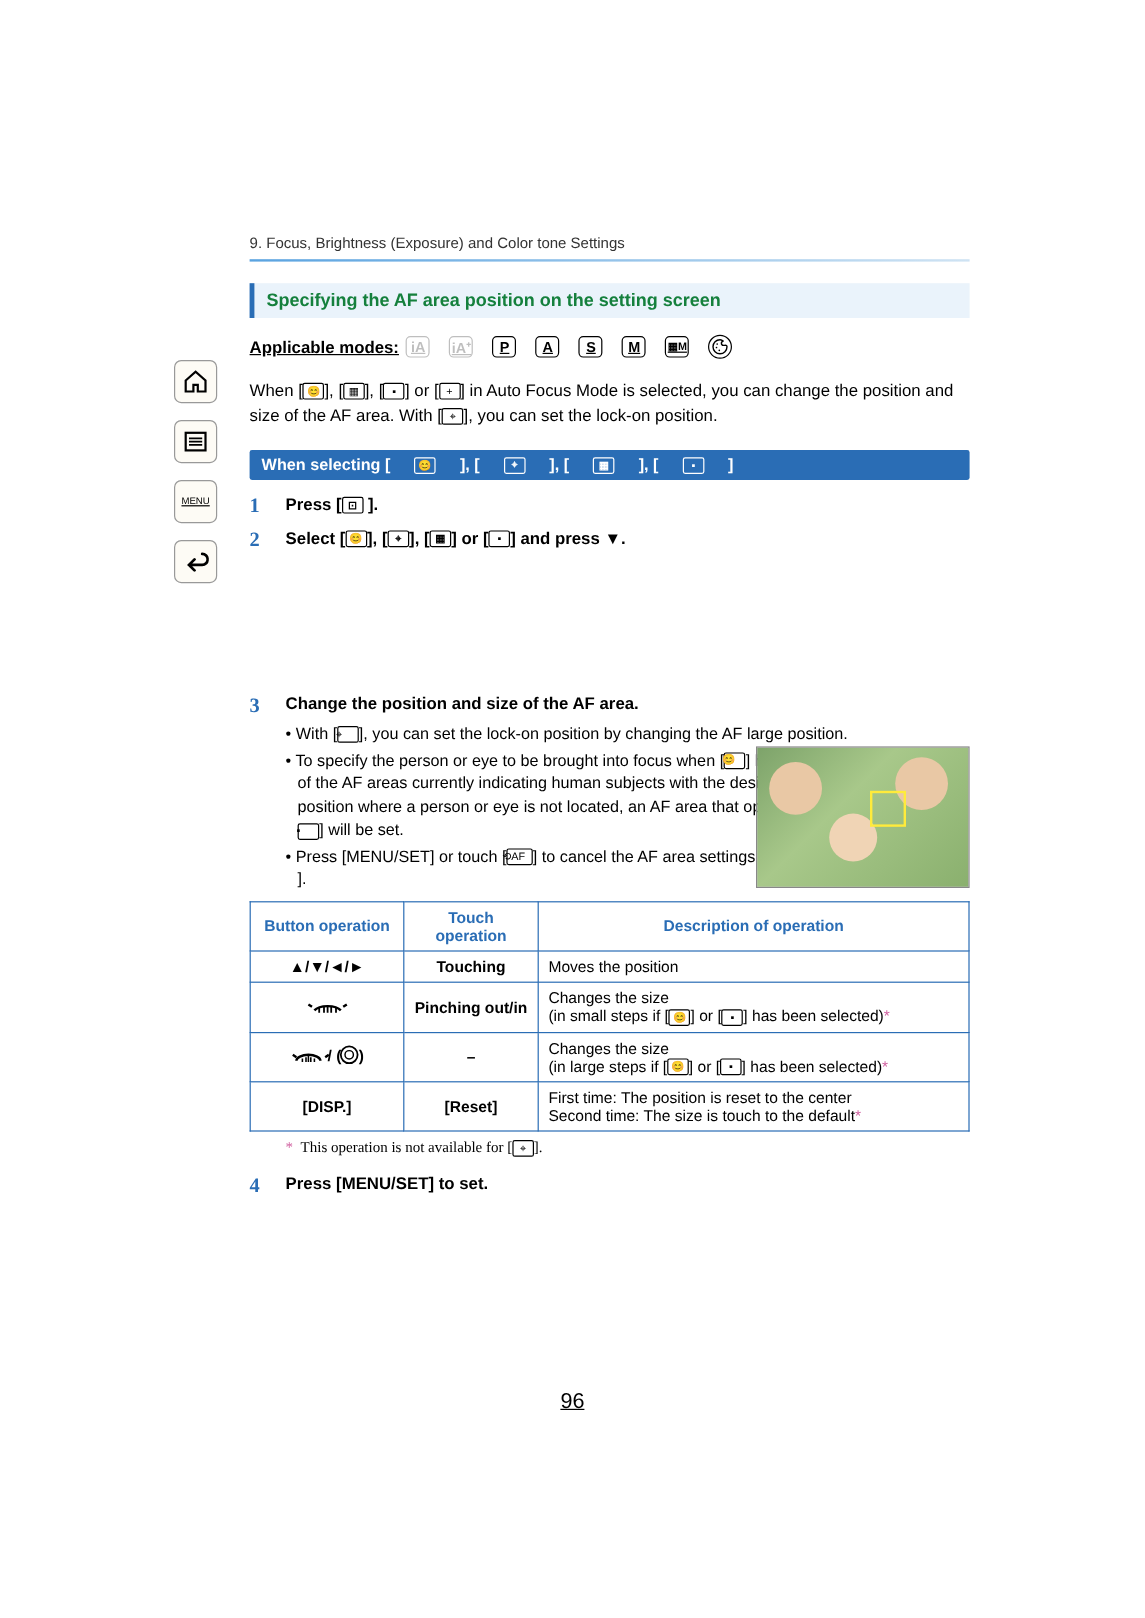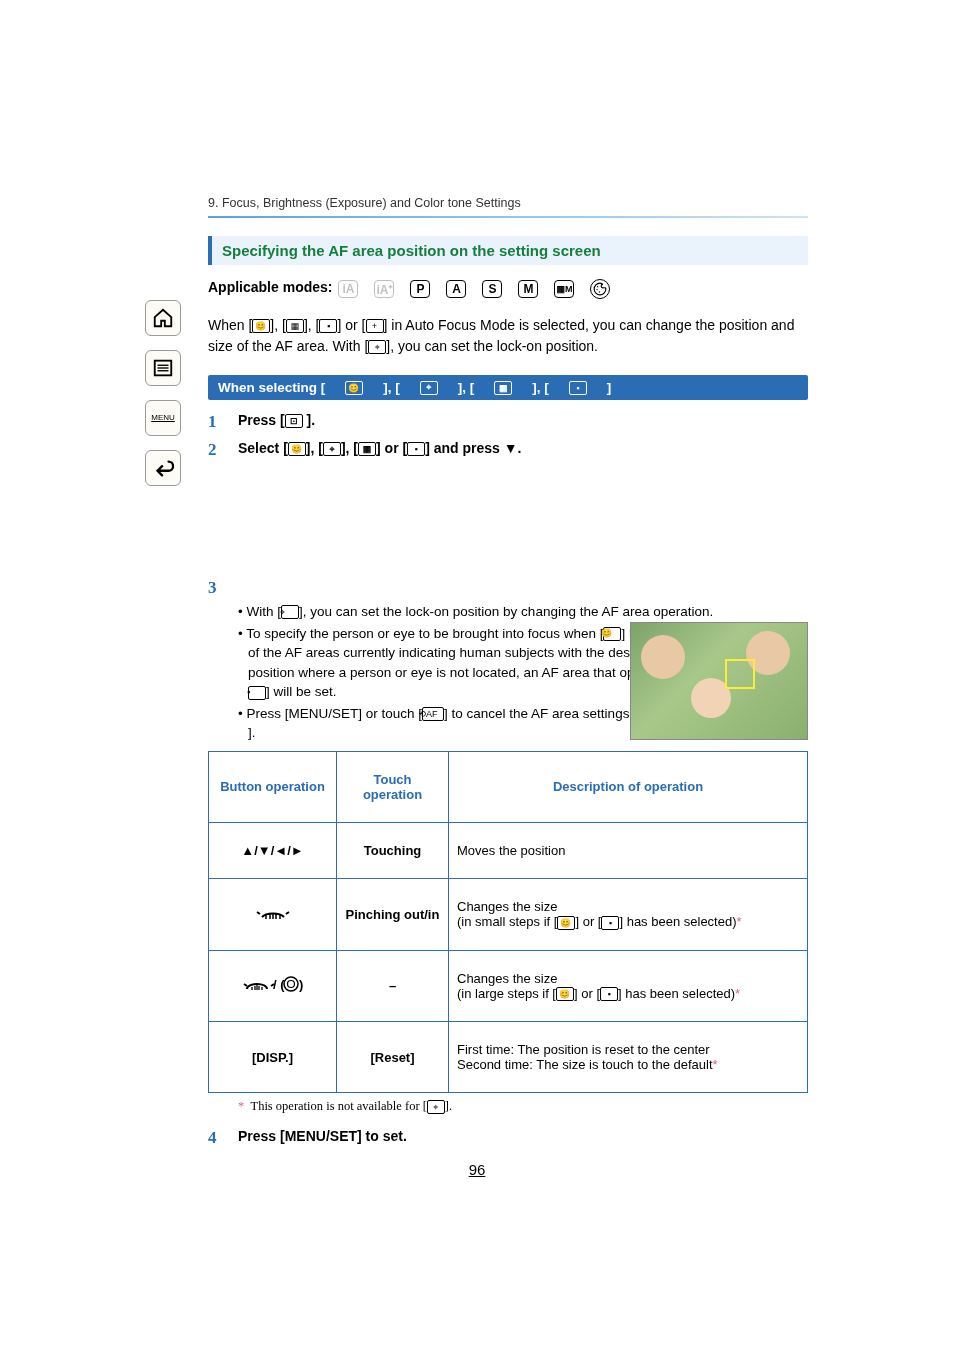--- a/index.html
+++ b/index.html
@@ -5,45 +5,45 @@
   * { margin:0; padding:0; box-sizing:border-box; }
   body { font-family: Arial, Helvetica, sans-serif; background:#fff; width:954px; height:1348px; position:relative; color:#000; font-size:14px; }
   .sidebar { position:absolute; left:145px; top:300px; width:40px; }
   .sidebar-icon { width:36px; height:36px; border:1px solid #999; border-radius:6px; background:#fdfbf5; margin-bottom:14px; display:flex; align-items:center; justify-content:center; }
   .sidebar-icon svg { width:22px; height:22px; }
   .menu-label { font-size:8px; text-align:center; text-decoration:underline; margin-top:-2px; }
   .content { position:absolute; left:208px; top:196px; width:600px; }
   .breadcrumb { font-size:12.5px; color:#333; margin-bottom:6px; }
   .breadcrumb-line { height:2px; background:linear-gradient(to right,#5aa3e0,#cfe3f3); margin-bottom:18px; }
   .section-bar { border-left:4px solid #2a6db5; background:#eaf3fb; padding:6px 10px; font-weight:bold; font-size:15px; color:#15803d; margin-bottom:14px; }
-  .applicable { font-weight:bold; font-size:14px; margin-bottom:10px; display:flex; gap:6px; }
+  .applicable { font-weight:bold; font-size:14px; margin-bottom:10px; display:flex; align-items:center; gap:6px;text-decoration:underline; }
   .mode-badges { display:inline-flex; gap:16px; align-items:center; }
   .mode-badge { display:inline-flex; align-items:center; justify-content:center; width:20px; height:18px; border:1.5px solid #000; border-radius:4px; font-weight:bold; font-size:12px; }
   .mode-badge.dim { opacity:0.25; }
   .mode-badge.circle { border-radius:50%; width:20px; height:20px; }
   .intro { font-size:14px; line-height:1.5; margin-bottom:18px;margin-top:16px; }
   .sub-bar { background:#2a6db5; color:#fff; font-weight:bold; font-size:13.5px; padding:5px 10px; border-radius:2px; margin-bottom:12px; display:flex; align-items:center;gap:20px; }
   .step-block { margin-bottom:8px; }
   .step-row { display:flex; gap:14px; }
   .step-num { font-family: Georgia, 'Times New Roman', serif; font-weight:bold; font-size:17px; color:#2a6db5; width:16px; flex-shrink:0; }
   .step-text { font-weight:bold; font-size:14px; }
   .photo { position:absolute; right:0; top:210px; width:178px; height:118px; background:linear-gradient(135deg,#7da36a 0%, #a8c88a 40%, #8ab06e 100%); border:1px solid #888; overflow:hidden; }
   .face-box { position:absolute; border:2px solid #ffeb3b; }
   .face-box.a { left:94px; top:36px; width:30px; height:30px; }
   .bullets { margin-left:30px; margin-top:4px; }
   .bullets li { font-size:13.5px; line-height:1.45; margin-bottom:2px; list-style:none; text-indent:-10px; padding-left:10px; }
   .bullets li::before { content:"• "; }
   .glyph { display:inline-flex; align-items:center; justify-content:center; min-width:18px; height:14px; border:1px solid #000; border-radius:2px; font-size:9px; vertical-align:middle; padding:0 1px; }
   table.ops { border-collapse:collapse; width:100%; margin-top:8px; margin-bottom:6px; }
-  table.ops th, table.ops td { border:1px solid #2a6db5; padding:20px 8px; font-size:13px; vertical-align:middle; }
+  table.ops th, table.ops td { border:1px solid #2a6db5; padding:5px 8px; font-size:13px; vertical-align:middle; }
   table.ops th { color:#2a6db5; font-weight:bold; text-align:center; }
   table.ops td.center { text-align:center; font-weight:bold; }
   .footnote { font-size:12.5px; margin-left:30px; margin-bottom:14px;font-family:Liberation Serif, serif; }
   .footnote-mark { color:#d060a0; }
-  .page-num { position:absolute; left:0; width:954px; text-align:center; bottom:170px; font-size:15px; text-decoration:underline; }
+  .page-num { position:absolute; left:0; width:954px; text-align:center; bottom:170px; font-size:18px; text-decoration:underline; }
 </style>
 </head>
 <body>
 
 <div class="sidebar">
   <div class="sidebar-icon">
     <svg viewBox="0 0 24 24">
         <path d="M3 11 L12 3 L21 11 V21 H14 V15 H10 V21 H3 Z" fill="none" stroke="#000" stroke-width="2"></path>
       </svg>
   </div>
@@ -129,23 +129,24 @@
       <div style="position:absolute;left:60px;top:55px;width:40px;height:40px;border-radius:50%;background:#f0d4b5;"></div>
       <div style="position:absolute;left:115px;top:8px;width:44px;height:44px;border-radius:50%;background:#e9c8a5;"></div>
       <div class="face-box a"></div>
     </div>
 
     <div style="height:110px;"></div>
 
     <div class="step-block">
       <div class="step-row">
         <div class="step-num">3</div>
+        <div class="step-text">Change the position and size of the AF area.</div>
       </div>
       <ul class="bullets">
-        <li><span>With [</span><span class="glyph">⌖</span><span>], you can set the lock-on position by changing the AF area operation.</span></li>
+        <li><span>With [</span><span class="glyph">⌖</span><span>], you can set the lock-on position by changing the AF large position.</span></li>
         <li><span>To specify the person or eye to be brought into focus when [</span><span class="glyph">😊</span><span>] has been selected, align any of the AF areas currently indicating human subjects with the desired person or eye. For any position where a person or eye is not located, an AF area that operates in the same way as [</span><span class="glyph">▪</span><span>] will be set.</span></li>
         <li><span>Press [MENU/SET] or touch [</span><span class="glyph" style="min-width:22px;">⟲AF</span><span>] to cancel the AF area settings when using [</span><span class="glyph">😊</span><span>], [</span><span class="glyph">⌖</span><span>] or [</span><span class="glyph">▦</span><span>].</span></li>
       </ul>
 
       <table class="ops">
         <tbody>
             <tr>
           <th style="width:128px;">Button operation</th>
           <th style="width:112px;">Touch operation</th>
           <th>Description of operation</th>

